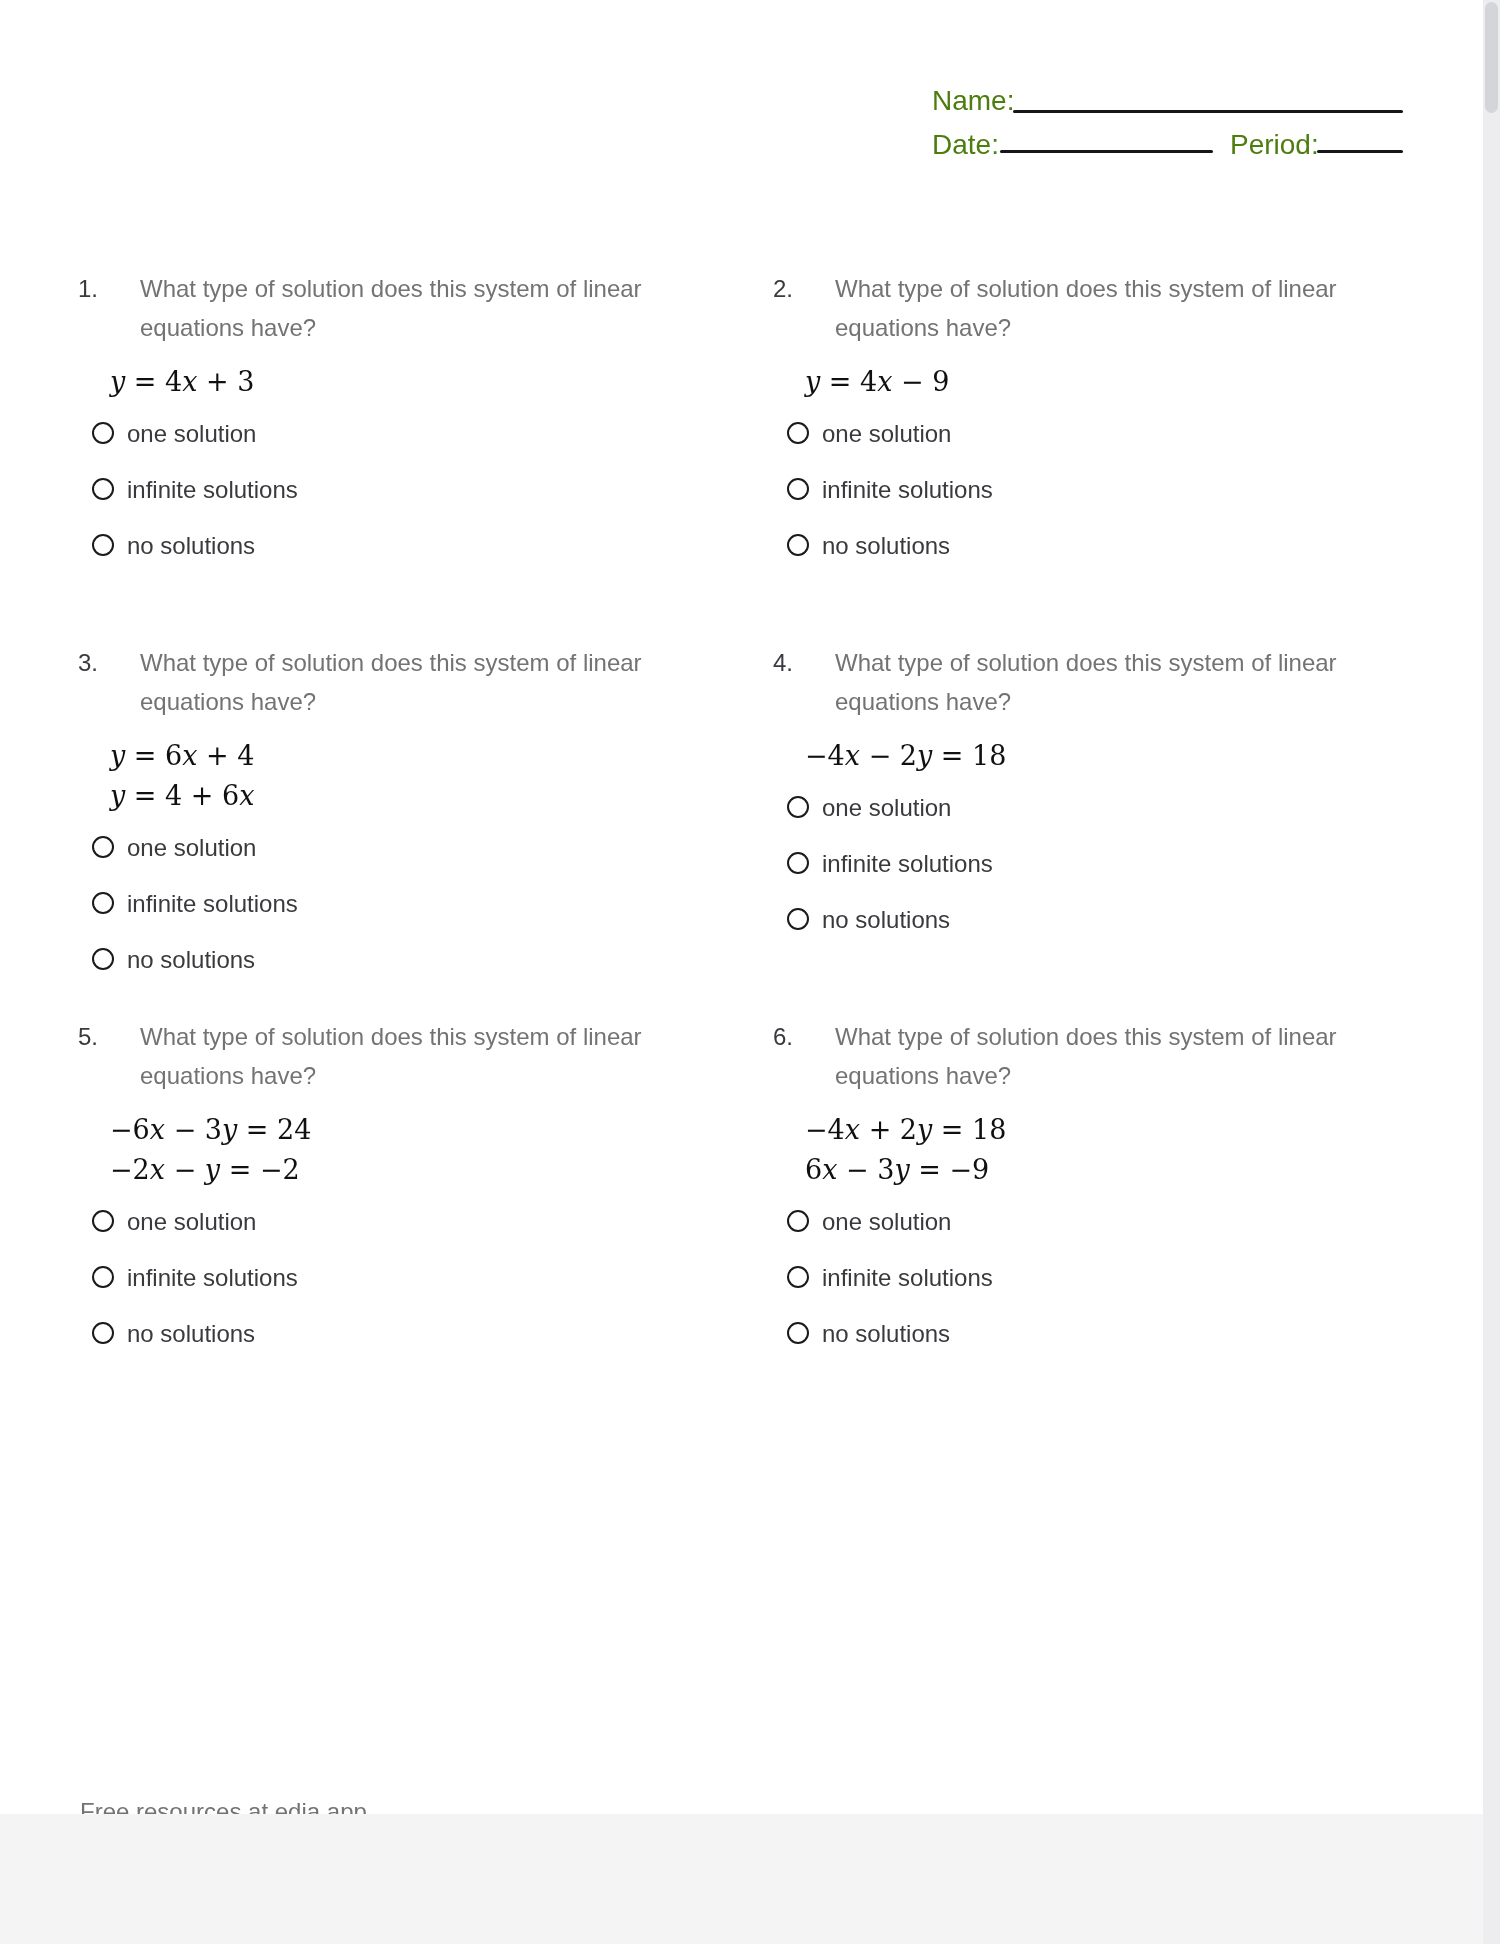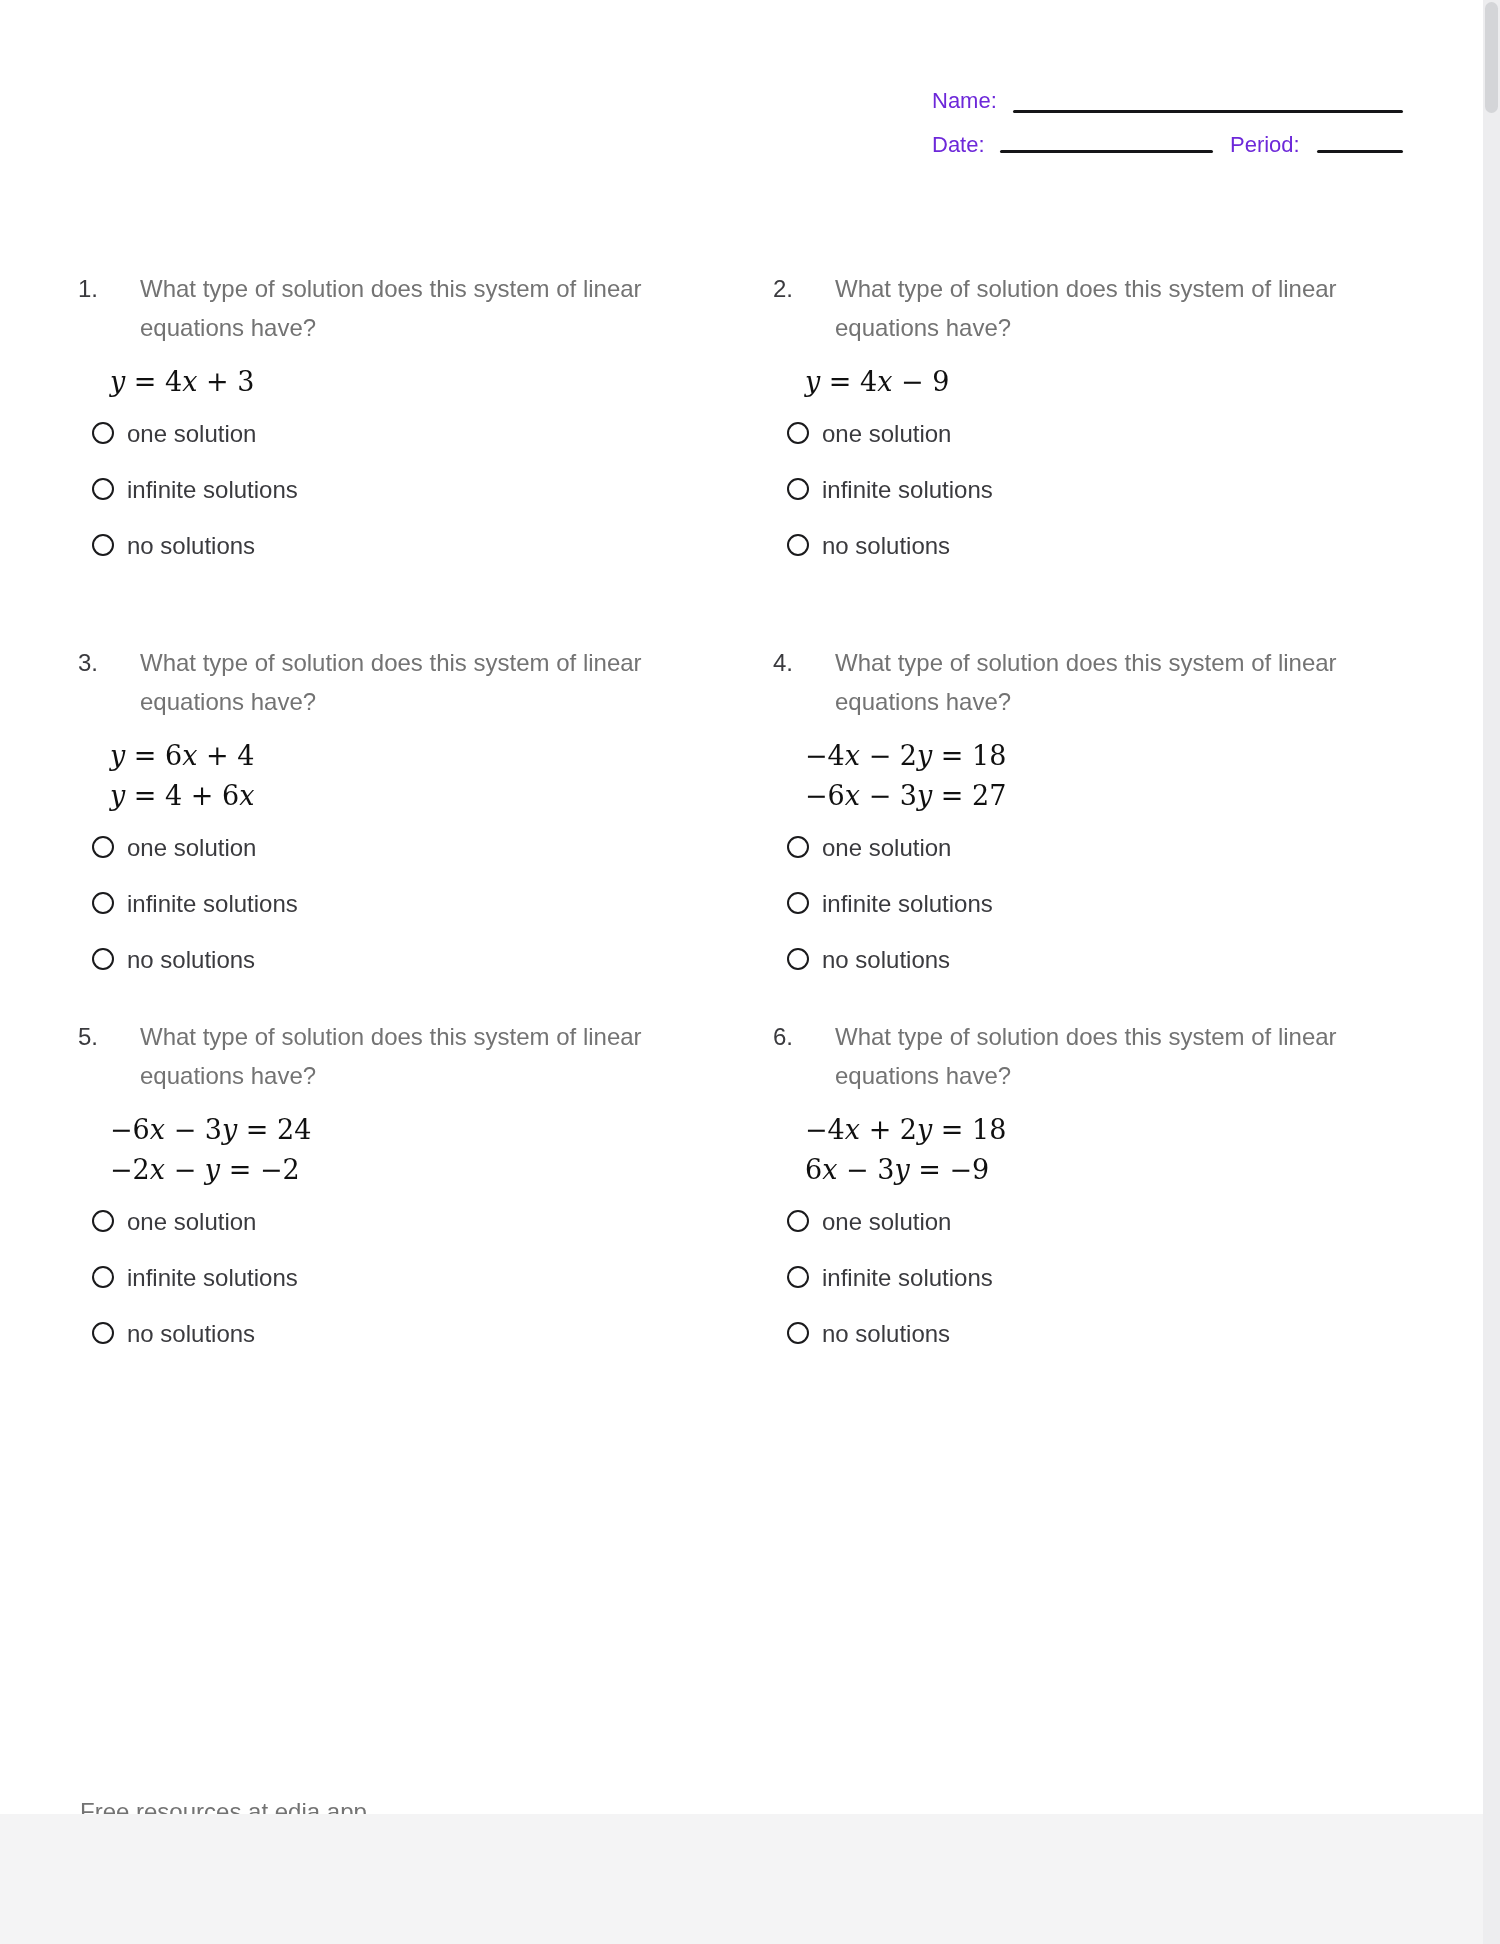--- a/index.html
+++ b/index.html
@@ -14,21 +14,21 @@
   .sheet { position: absolute; inset: 0; }
 
   
   .title {
     position: absolute; left: 78px; top: 76px;
     font-size: 28px; font-weight: 700; line-height: 38px;
     color: #232327; width: 700px;
   }
   .field-label {
     position: absolute;
-    font-size: 22px; line-height: 26px; color: #6d28d9;
+    font-size: 28px; line-height: 26px; color: #4d7c0f;
   }
   .name-label   { left: 932px;  top: 88px; }
   .date-label   { left: 932px;  top: 132px; }
   .period-label { left: 1230px; top: 132px; }
   .write-line { position: absolute; height: 3px; background: #161618; border-radius: 2px; }
   .name-line   { left: 1013px; top: 110px; width: 390px; }
   .date-line   { left: 1000px; top: 150px; width: 213px; }
   .period-line { left: 1317px; top: 150px; width: 86px; }
 
   
@@ -181,21 +181,20 @@
     </div>
   </div>
 
   <div class="question">
     <div class="q-header">
       <span class="q-num">4.</span>
       <span class="q-text">What type of solution does this system of linear equations have?</span>
     </div>
     <div class="equations">
       <div class="equation">−4<i>x</i> − 2<i>y</i> = 18</div>
-      <div class="equation">−6<i>x</i> − 3<i>y</i> = 27</div>
     </div>
     <div class="options">
       <div class="option">
         <span class="radio"></span>
         <span class="option-label">one solution</span>
       </div>
       <div class="option">
         <span class="radio"></span>
         <span class="option-label">infinite solutions</span>
       </div>

